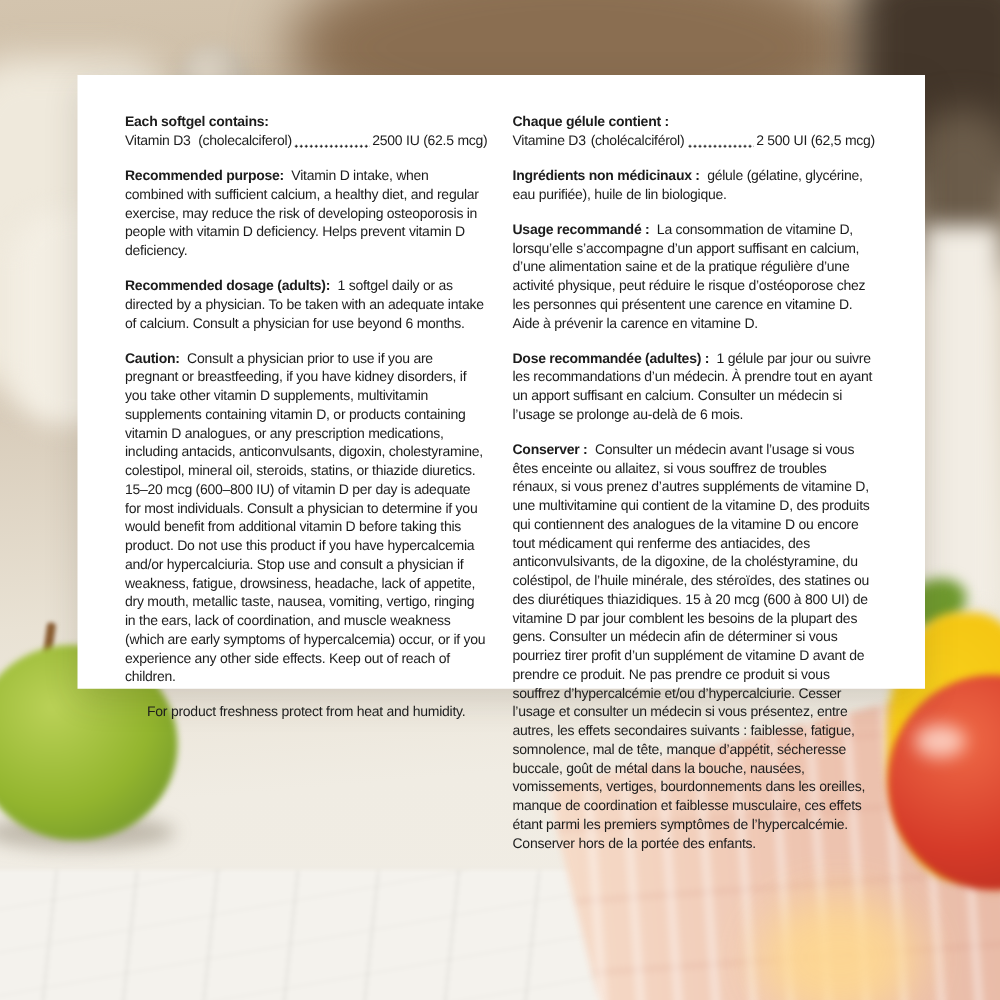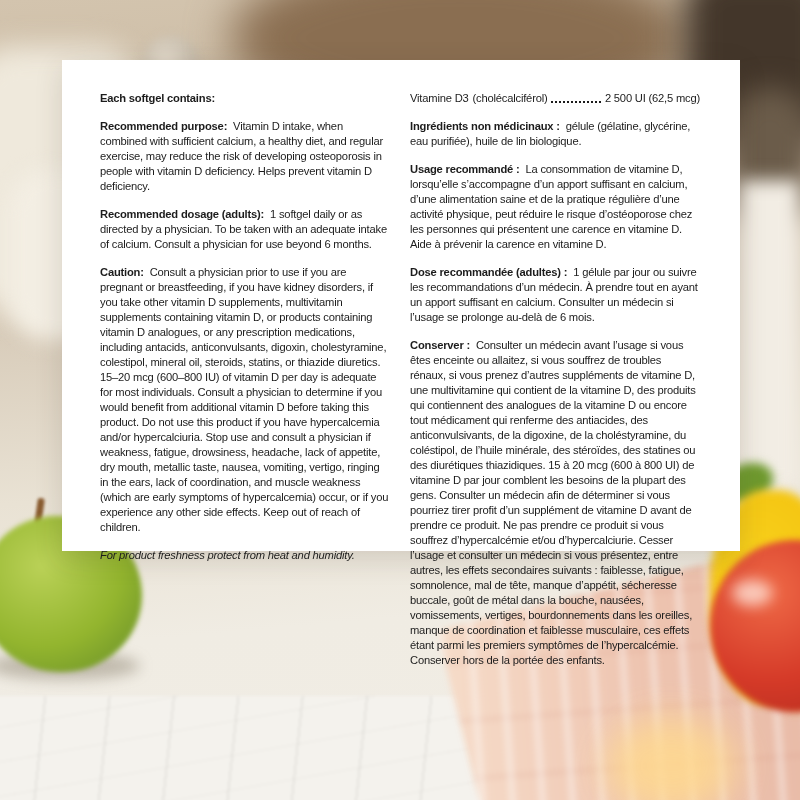--- a/index.html
+++ b/index.html
@@ -48,21 +48,21 @@
     color:var(--text);font-size:11.2px;line-height:15px;letter-spacing:-0.2px;
   }
   .col{width:290px;flex:0 0 290px;}
   .col p{margin:0 0 13px 0;}
   .h{font-weight:bold;margin-right:3px;}
   .supp-row{display:flex;align-items:baseline;white-space:nowrap;}
   .supp-form{margin-left:6px;}
   .col-fr .supp-form{margin-left:4px;}
   .leader{flex:1 1 auto;align-self:flex-end;height:10px;margin:0 2px 2px 2px;
     background:radial-gradient(circle,var(--text) 0.9px,rgba(0,0,0,0) 1.1px) repeat-x left bottom/4px 4px;}
-  .footnote{font-style:italic;margin-top:17px;}
+  .footnote{text-align:center;margin-top:17px;}
 </style>
 </head>
 <body>
 
 <div id="scene">
   <div class="blob b-jar"></div>
   <div class="blob b-jar2"></div>
   <div class="blob b-knob"></div>
   <div class="blob b-board"></div>
   <div class="blob b-dark-tr"></div>
@@ -78,38 +78,45 @@
   <div class="blob b-tomato-hl"></div>
   <div class="blob b-apple-shadow"></div>
   <div class="blob b-apple-stem"></div>
   <div class="blob b-apple"></div>
 
   <div class="card">
 
     <div class="col col-en">
       <p>
         <span class="h" style="display:block">Each softgel contains:</span>
+        <span class="supp-row">
+          <span>Vitamin D3</span>
+          <span class="supp-form">(cholecalciferol)</span>
+          <span class="leader"></span>
+          <span>2500 IU (62.5 mcg)</span>
+        </span>
       </p>
       <p>
         <span class="h">Recommended purpose:</span>
         <span>Vitamin D intake, when combined with sufficient calcium, a healthy diet, and regular exercise, may reduce the risk of developing osteoporosis in people with vitamin D deficiency. Helps prevent vitamin D deficiency.</span>
       </p>
       <p>
         <span class="h">Recommended dosage (adults):</span>
         <span>1 softgel daily or as directed by a physician. To be taken with an adequate intake of calcium. Consult a physician for use beyond 6 months.</span>
       </p>
       <p>
         <span class="h">Caution:</span>
         <span>Consult a physician prior to use if you are pregnant or breastfeeding, if you have kidney disorders, if you take other vitamin D supplements, multivitamin supplements containing vitamin D, or products containing vitamin D analogues, or any prescription medications, including antacids, anticonvulsants, digoxin, cholestyramine, colestipol, mineral oil, steroids, statins, or thiazide diuretics. 15–20 mcg (600–800 IU) of vitamin D per day is adequate for most individuals. Consult a physician to determine if you would benefit from additional vitamin D before taking this product. Do not use this product if you have hypercalcemia and/or hypercalciuria. Stop use and consult a physician if weakness, fatigue, drowsiness, headache, lack of appetite, dry mouth, metallic taste, nausea, vomiting, vertigo, ringing in the ears, lack of coordination, and muscle weakness (which are early symptoms of hypercalcemia) occur, or if you experience any other side effects. Keep out of reach of children.</span>
       </p>
       <p class="footnote">For product freshness protect from heat and humidity.</p>
     </div>
 
     <div class="col col-fr">
       <p>
+        <span class="h" style="display:block">Chaque gélule contient :</span>
         <span class="supp-row">
           <span>Vitamine D3</span>
           <span class="supp-form">(cholécalciférol)</span>
           <span class="leader"></span>
           <span>2 500 UI (62,5 mcg)</span>
         </span>
       </p>
       <p>
         <span class="h">Ingrédients non médicinaux :</span>
         <span>gélule (gélatine, glycérine, eau purifiée), huile de lin biologique.</span>

